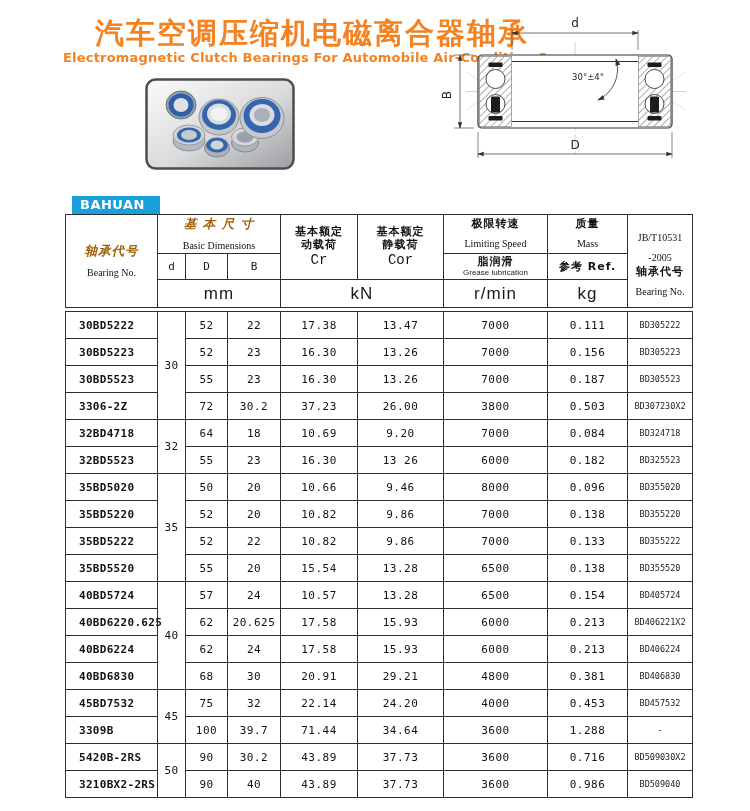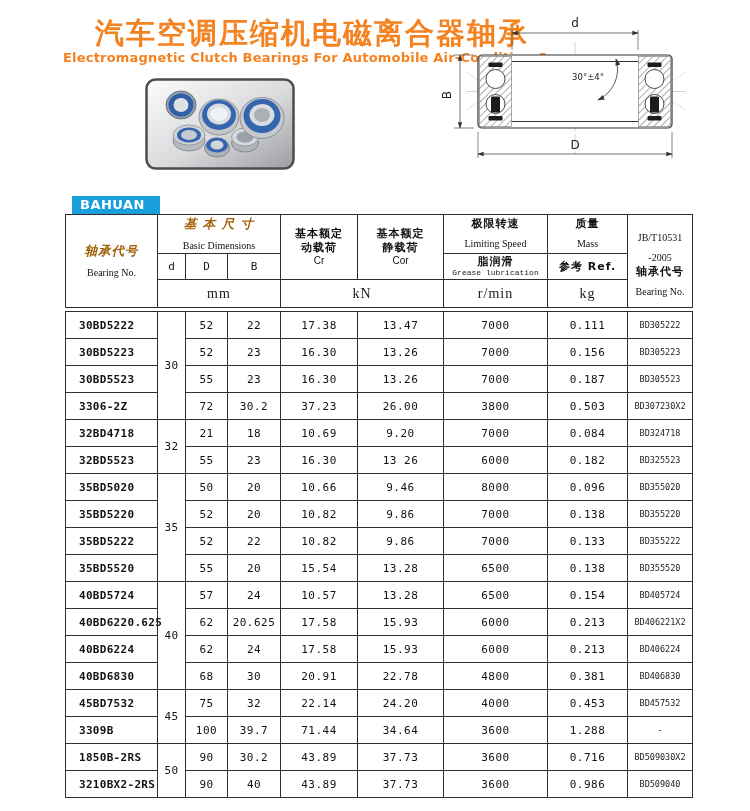--- a/index.html
+++ b/index.html
@@ -33,24 +33,24 @@
   table { border-collapse:collapse; table-layout:fixed; width:627px; }
   th, td { border:1px solid #2e2e2e; text-align:center; vertical-align:middle; background:#fff; }
   .head-table { margin-bottom:3px; }
   .head-table th { font-weight:normal; padding:1px 0; }
   .row1 th { height:30px; }
   .row2 th { height:26px; }
   .row3 th { height:28px; }
   .cn  { display:block; font-size:12.5px; font-weight:bold; letter-spacing:1px; color:#a16207; line-height:1.25;font-style:italic; }
   .cn-sm { display:block; font-size:11px; font-weight:bold; letter-spacing:1px; color:#111; line-height:1.2; }
   .en  { display:block; font-size:10px; font-family:Liberation Serif, serif; color:#111; line-height:1.25;margin-top:8px; }
-  .en-sm { display:block; font-size:8px; font-family:Liberation Mono, monospace; color:#222; line-height:1.2; }
-  .sym { display:block; font-size:10px; font-family:Liberation Sans, sans-serif; color:#111; line-height:1.3; }
+  .en-sm { display:block; font-size:8px; font-family:Liberation Sans, sans-serif; color:#222; line-height:1.2; }
+  .sym { display:block; font-size:14px; font-family:Liberation Mono, monospace; color:#111; line-height:1.3; }
   .letter { font-size:11px; font-weight:bold; font-family:"DejaVu Sans Mono", monospace; }
-  .unit { font-size:14px; font-family:Liberation Serif, serif; letter-spacing:1px; }
+  .unit { font-size:17px; font-family:Liberation Sans, sans-serif; letter-spacing:1px; }
   .body-table td { height:27px; font-family:"DejaVu Sans Mono", monospace; font-size:11px; letter-spacing:0.5px; color:#111; }
   .body-table td.c-no { text-align:left; padding-left:13px; font-weight:bold; letter-spacing:0.3px; }
   .body-table td.c-jb { font-size:8.5px; letter-spacing:0; color:#222; }
 </style>
 </head>
 <body>
 
 <div class="page">
 
   <div class="title-cn">汽车空调压缩机电磁离合器轴承</div>
@@ -293,21 +293,21 @@
             <td class="c-num">30.2</td>
             <td class="c-num">37.23</td>
             <td class="c-num">26.00</td>
             <td class="c-num">3800</td>
             <td class="c-num">0.503</td>
             <td class="c-jb">BD307230X2</td>
           </tr>
           <tr>
             <td class="c-no">32BD4718</td>
             <td class="c-num" rowspan="2">32</td>
-            <td class="c-num">21</td>
+            <td class="c-num">64</td>
             <td class="c-num">18</td>
             <td class="c-num">10.69</td>
             <td class="c-num">9.20</td>
             <td class="c-num">7000</td>
             <td class="c-num">0.084</td>
             <td class="c-jb">BD324718</td>
           </tr>
           <tr>
             <td class="c-no">32BD5523</td>
             <td class="c-num">55</td>
@@ -388,21 +388,21 @@
             <td class="c-num">15.93</td>
             <td class="c-num">6000</td>
             <td class="c-num">0.213</td>
             <td class="c-jb">BD406224</td>
           </tr>
           <tr>
             <td class="c-no">40BD6830</td>
             <td class="c-num">68</td>
             <td class="c-num">30</td>
             <td class="c-num">20.91</td>
-            <td class="c-num">22.78</td>
+            <td class="c-num">29.21</td>
             <td class="c-num">4800</td>
             <td class="c-num">0.381</td>
             <td class="c-jb">BD406830</td>
           </tr>
           <tr>
             <td class="c-no">45BD7532</td>
             <td class="c-num" rowspan="2">45</td>
             <td class="c-num">75</td>
             <td class="c-num">32</td>
             <td class="c-num">22.14</td>
@@ -415,21 +415,21 @@
             <td class="c-no">3309B</td>
             <td class="c-num">100</td>
             <td class="c-num">39.7</td>
             <td class="c-num">71.44</td>
             <td class="c-num">34.64</td>
             <td class="c-num">3600</td>
             <td class="c-num">1.288</td>
             <td class="c-jb">-</td>
           </tr>
           <tr>
-            <td class="c-no">1850B-2RS</td>
+            <td class="c-no">5420B-2RS</td>
             <td class="c-num" rowspan="2">50</td>
             <td class="c-num">90</td>
             <td class="c-num">30.2</td>
             <td class="c-num">43.89</td>
             <td class="c-num">37.73</td>
             <td class="c-num">3600</td>
             <td class="c-num">0.716</td>
             <td class="c-jb">BD509030X2</td>
           </tr>
           <tr>

